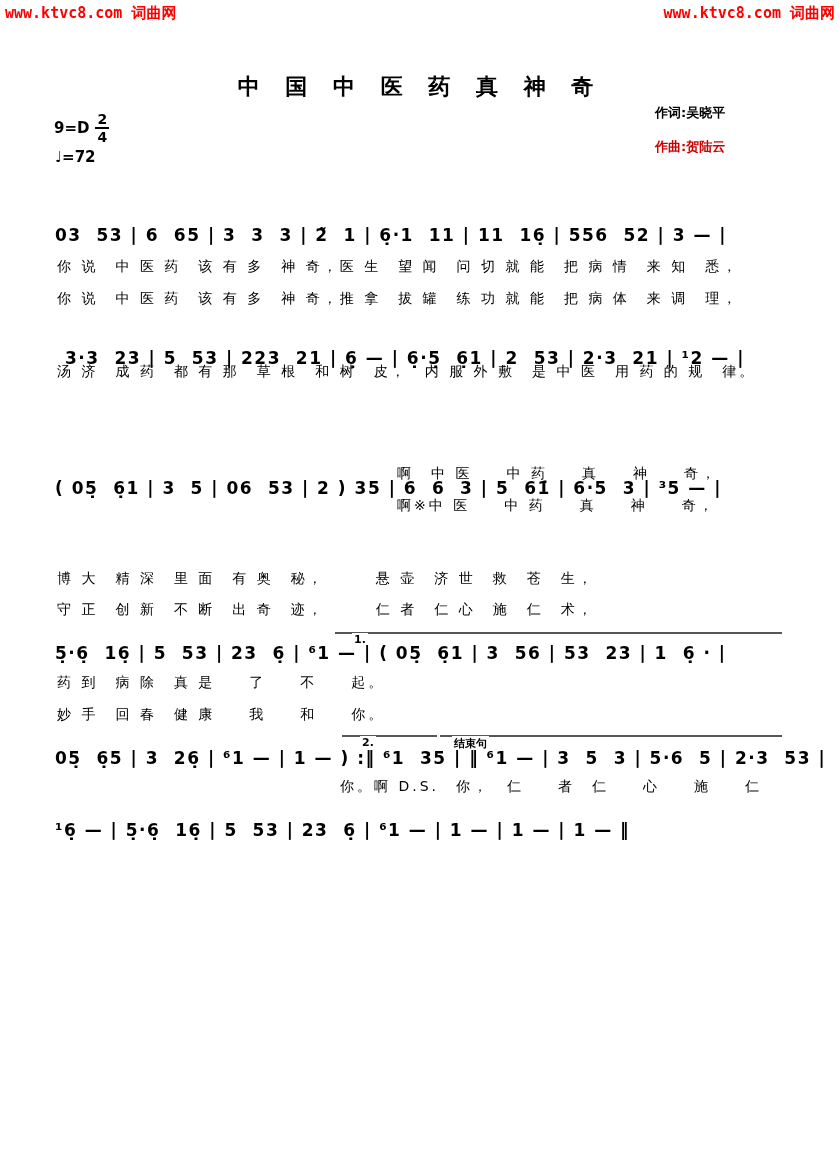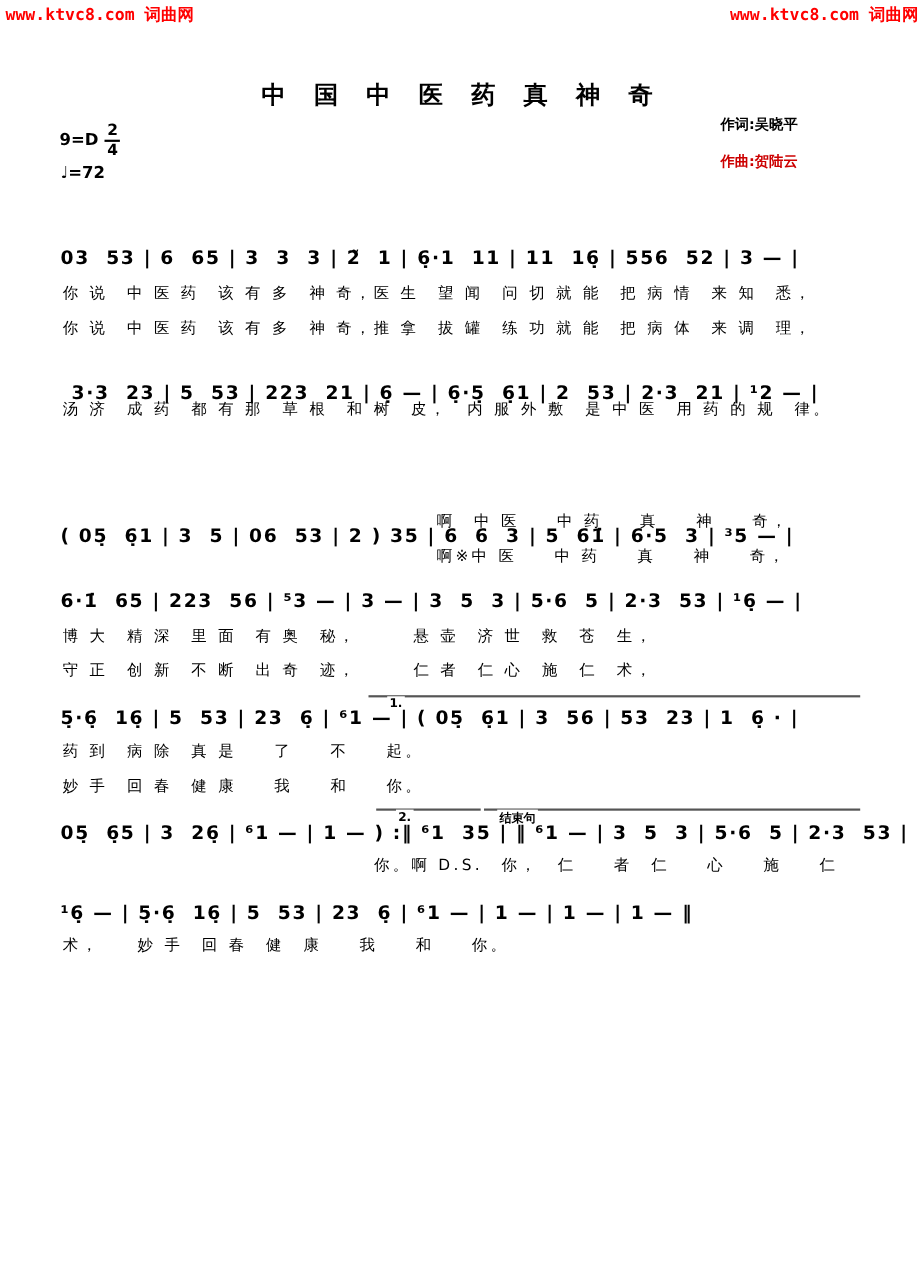--- a/index.html
+++ b/index.html
@@ -57,38 +57,36 @@
   <div class="lyric" style="top:258px;">你 说　中 医 药　该 有 多　神 奇，医 生　望 闻　问 切 就 能　把 病 情　来 知　悉，</div>
   <div class="lyric" style="top:290px;">你 说　中 医 药　该 有 多　神 奇，推 拿　拔 罐　练 功 就 能　把 病 体　来 调　理，</div>
 
   <div class="music" style="top:348px;margin-left:10px;">3·3  23 | 5  53 | 223  21 | 6̣ — | 6̣·5̣  6̣1 | 2  53 | 2·3  21 | ¹2 — |</div>
   <div class="lyric" style="top:363px;">汤 济　成 药　都 有 那　草 根　和 树　皮，　内 服 外 敷　是 中 医　用 药 的 规　律。</div>
 
   <div class="music" style="top:449px;margin-top:29px;">( 05̣  6̣1 | 3  5 | 06  53 | 2 ) 35 | 6  6  3 | 5  61̇ | 6·5  3 | ³5 — |</div>
   <div class="lyric indent-a" style="top:465px;">啊　中 医　　中 药　　真　　神　　奇，</div>
   <div class="lyric indent-a" style="top:497px;">啊※中 医　　中 药　　真　　神　　奇，</div>
 
-  <div class="music" style="top:537px;">6·1̇  65 | 223  56 | ⁵3 — | 3 — | 3  5  3 | 5·6  5 | 2·3  53 | ¹6̣ — |</div>
   <div class="lyric" style="top:570px;">博 大　精 深　里 面　有 奥　秘，　　　悬 壶　济 世　救　苍　生，</div>
   <div class="lyric" style="top:601px;">守 正　创 新　不 断　出 奇　迹，　　　仁 者　仁 心　施　仁　术，</div>
 
   <div class="ending-line" style="left:335px;top:632px;width:447px;"></div>
   <div class="ending-label" style="left:352px;top:633px;">1.</div>
 
   <div class="music" style="top:643px;">5̣·6̣  16̣ | 5  53 | 23  6̣ | ⁶1 — | ( 05̣  6̣1 | 3  56 | 53  23 | 1  6̣ · |</div>
   <div class="lyric" style="top:674px;">药 到　病 除　真 是　　了　　不　　起。</div>
   <div class="lyric" style="top:706px;">妙 手　回 春　健 康　　我　　和　　你。</div>
 
   <div class="ending-line" style="left:342px;top:735px;width:95px;"></div>
   <div class="ending-label" style="left:360px;top:736px;">2.</div>
   <div class="ending-line" style="left:440px;top:735px;width:342px;"></div>
   <div class="ending-label" style="left:452px;top:736px;">结束句</div>
 
   <div class="music" style="top:748px;">05̣  6̣5 | 3  26̣ | ⁶1 — | 1 — ) :‖ ⁶1  35 | ‖ ⁶1 — | 3  5  3 | 5·6  5 | 2·3  53 |</div>
   <div class="lyric indent-b" style="top:778px;">你。啊 D.S.　你，　仁　　者　仁　　心　　施　　仁</div>
 
   <div class="music" style="top:820px;">¹6̣ — | 5̣·6̣  16̣ | 5  53 | 23  6̣ | ⁶1 — | 1 — | 1 — | 1 — ‖</div>
-  <div class="lyric" style="top:851px;">术，　　妙 手　回 春　健　康　　我　　和　　你。</div>
 
   <div class="footer-label">本曲谱源自</div>
   <div class="footer-site">词曲网</div>
 
 </div>
 
 </body></html>

